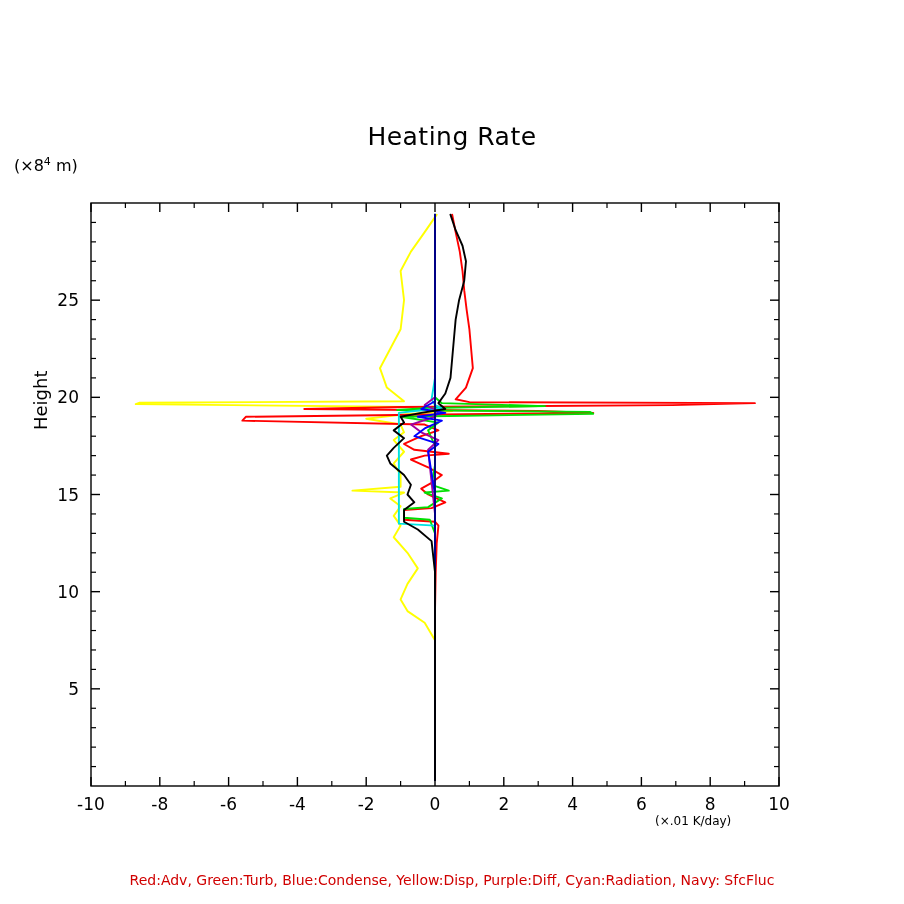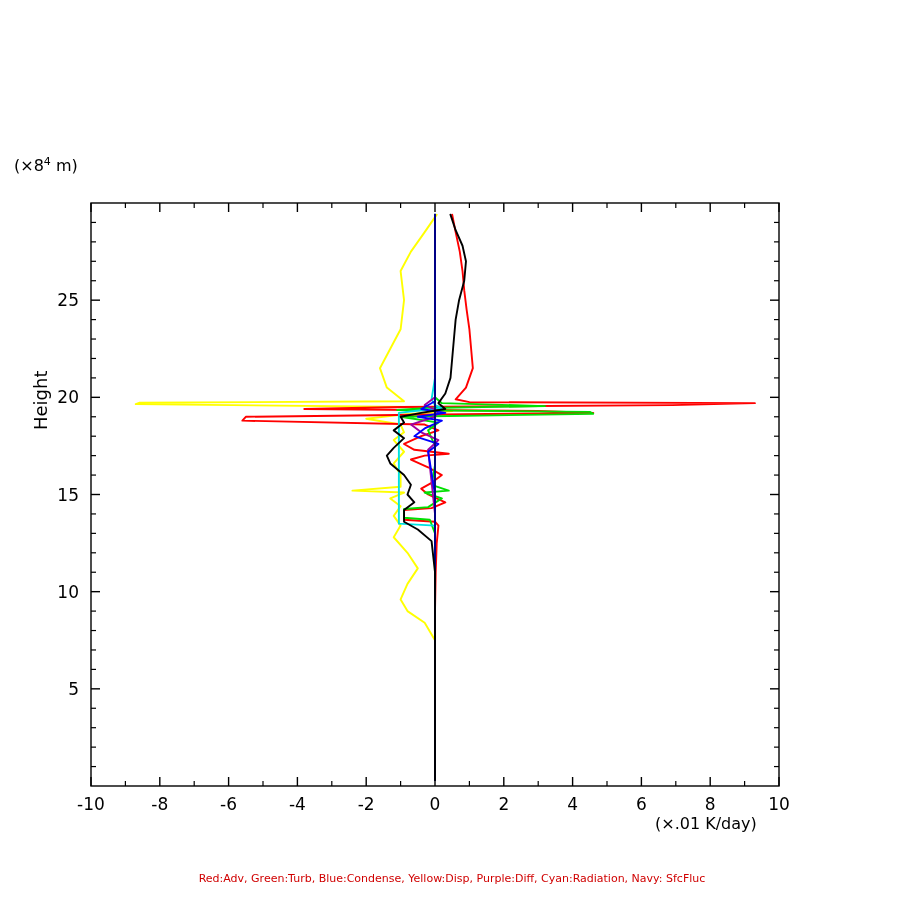--- a/index.html
+++ b/index.html
@@ -46,49 +46,50 @@
     top: 430px;
     font-size: 18px;
     transform: rotate(-90deg);
     transform-origin: left top;
     white-space: nowrap;
   }
   .xlabel-unit {
     position: absolute;
     left: 655px;
     top: 814px;
-    font-size: 16px;
+    font-size: 12px;
     white-space: nowrap;
   }
   .caption {
     position: absolute;
     left: 0;
     top: 872px;
     width: 904px;
     text-align: center;
-    font-size: 11px;
+    font-size: 14px;
     color: #d00000;
     white-space: nowrap;
   }
   #plot-svg {
     position: absolute;
     left: 0;
     top: 0;
   }
   .tick-text {
     font-family: "DejaVu Sans", sans-serif;
     font-size: 17px;
     fill: #000000;
   }
 </style>
 </head>
 <body>
 
 <div id="root">
 
+  <div class="title">Heating Rate</div>
 
   <div class="ylabel-unit">
     <span>(×8</span><sup>4</sup><span> m)</span>
   </div>
 
   <div class="ylabel-axis">Height</div>
 
   <div class="xlabel-unit">(×.01 K/day)</div>
 
   <svg id="plot-svg" width="904" height="904">

